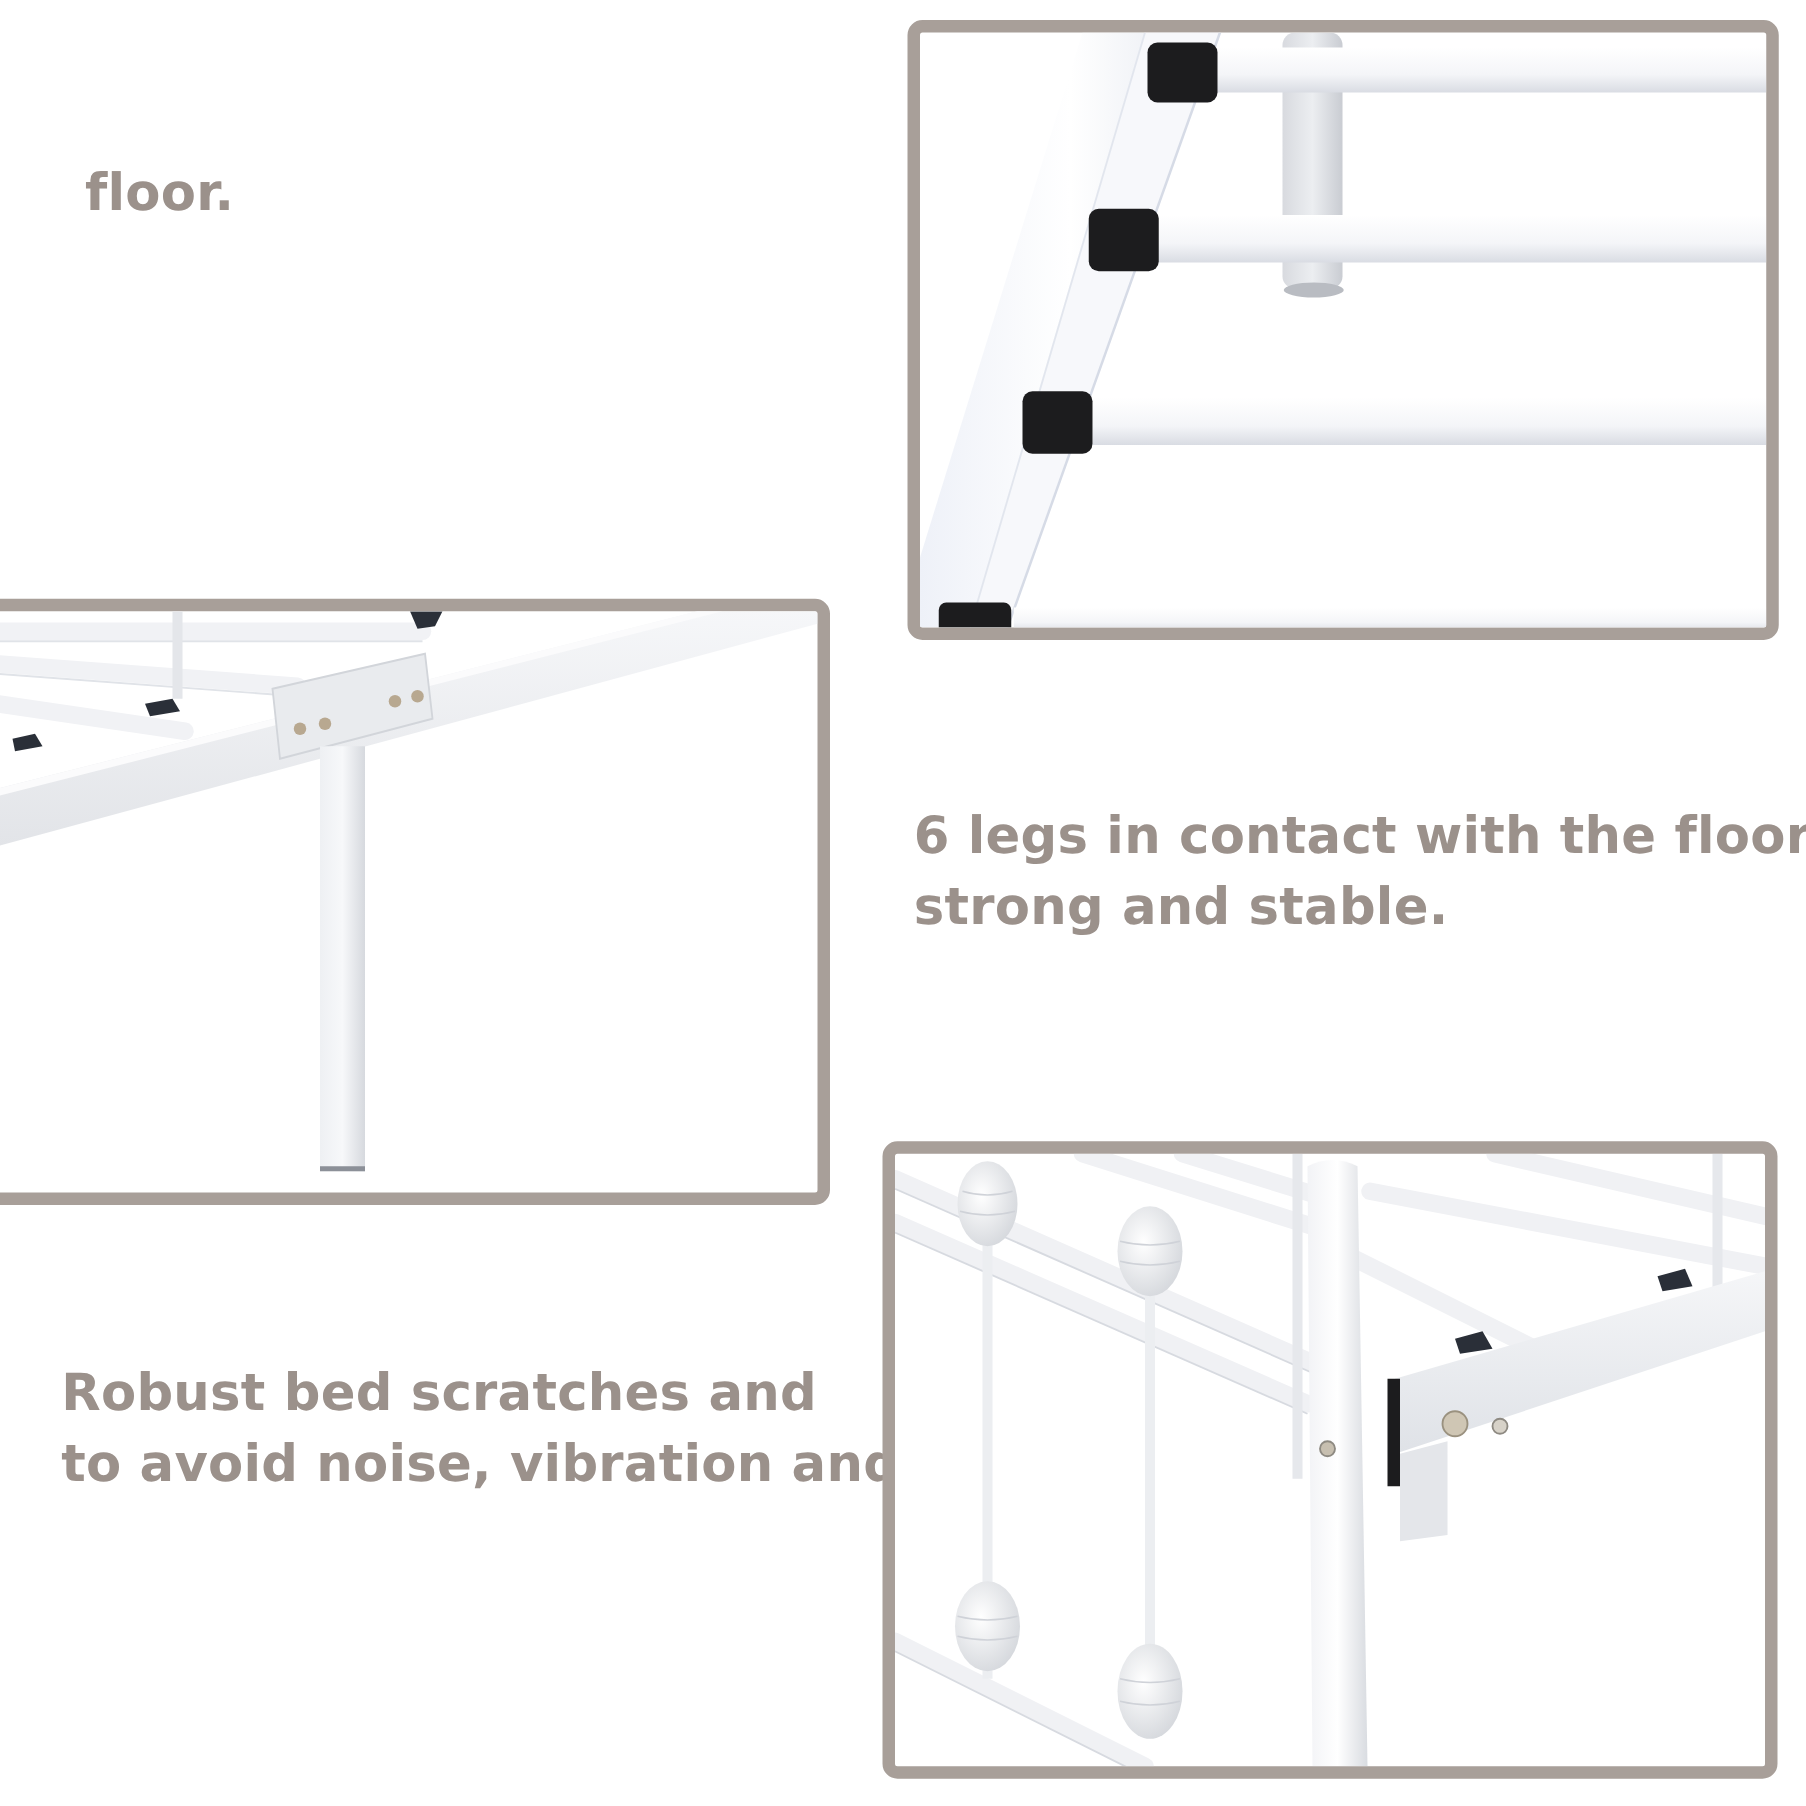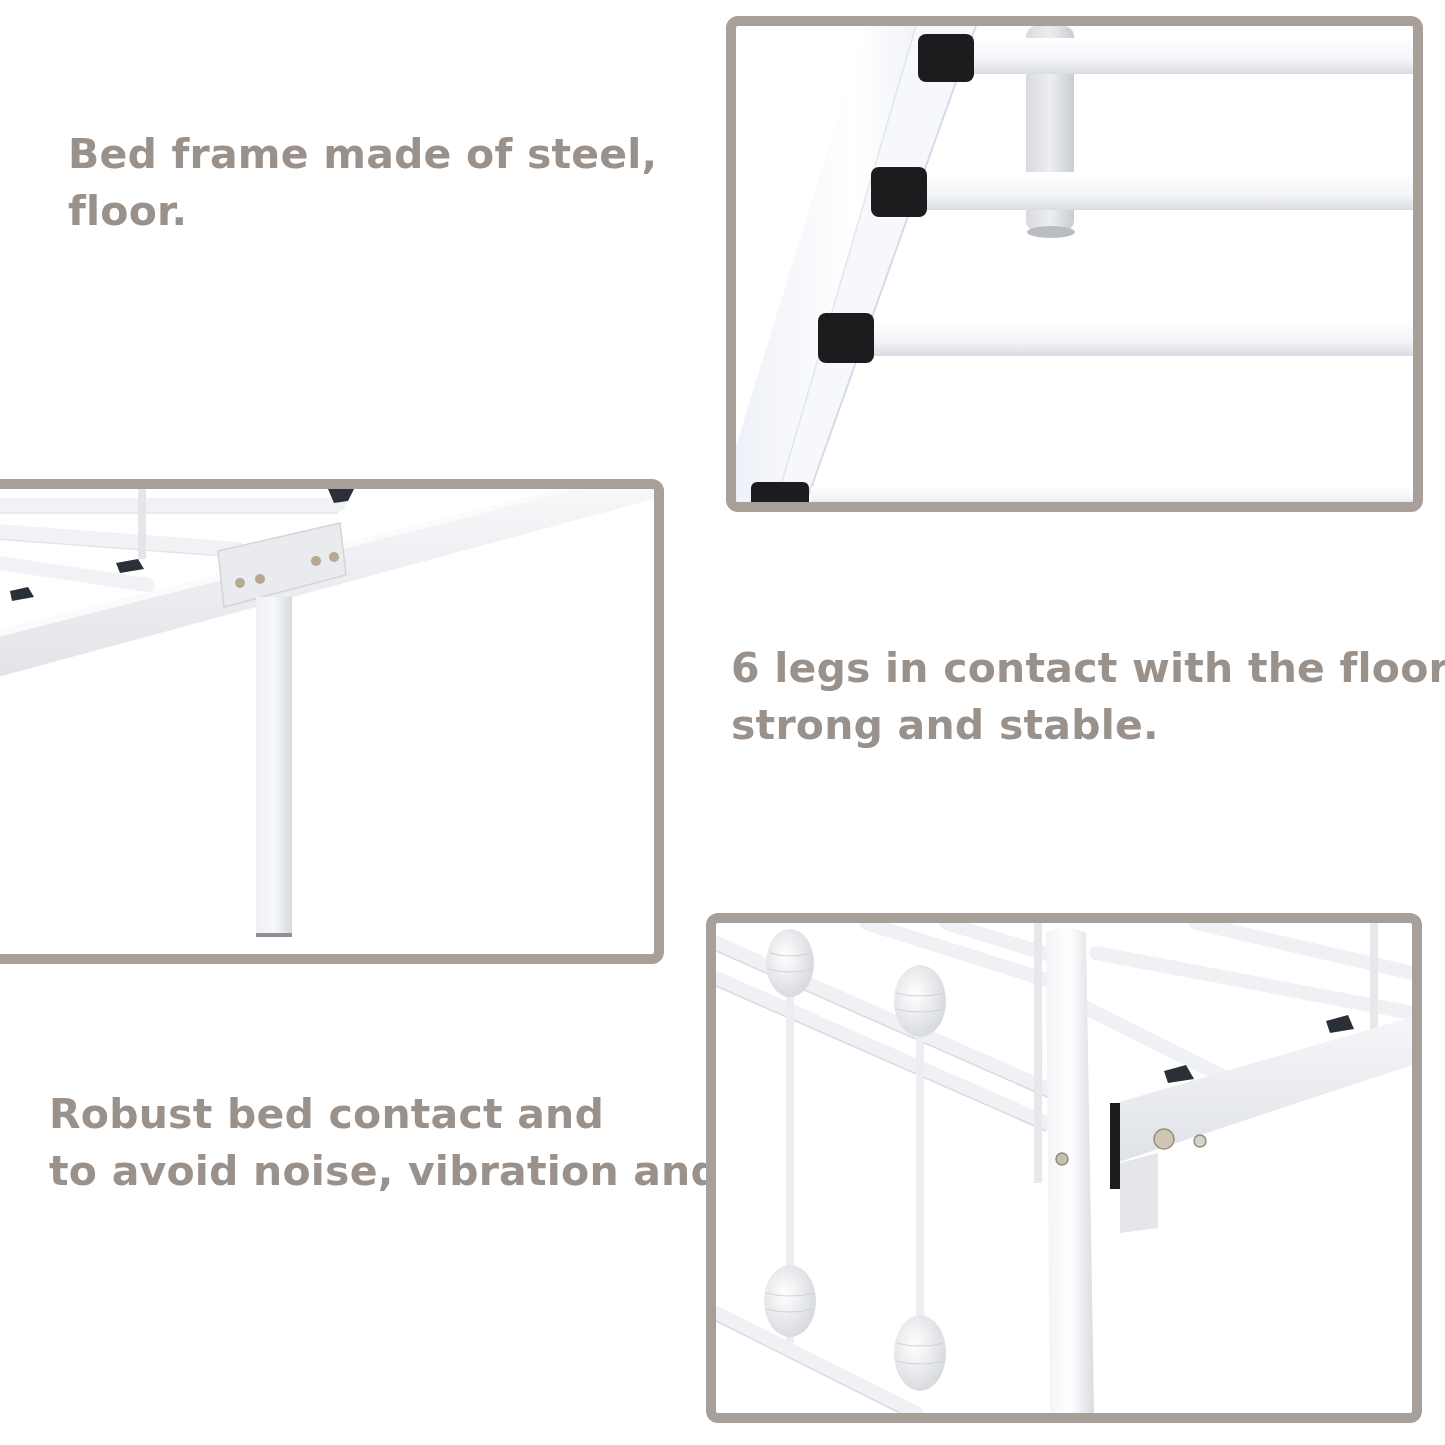--- a/index.html
+++ b/index.html
@@ -22,21 +22,20 @@
       background: #ffffff;
       overflow: hidden;
       box-sizing: border-box;
     }
     .frame svg { display: block; width: 100%; height: 100%; }
   </style>
 </head>
 <body>
 
 <div class="caption" style="left:68px; top:126px;">
-  <span class="line">Bed frame made of steel,</span>
   <span class="line">floor.</span>
 </div>
 
 <div class="frame" style="left:726px; top:16px; width:697px; height:496px;">
   <svg viewBox="0 0 677 476" preserveAspectRatio="none">
     <defs>
       <linearGradient id="railG" x1="0" x2="1" y1="0" y2="0">
         <stop offset="0" stop-color="#eef1f8"></stop>
         <stop offset="0.5" stop-color="#ffffff"></stop>
         <stop offset="1" stop-color="#e3e7ef"></stop>
@@ -116,21 +115,21 @@
     <rect x="258" y="444" width="36" height="4" fill="#8c9098"></rect>
   </svg>
 </div>
 
 <div class="caption" style="left:731px; top:640px;">
   <span class="line">6 legs in contact with the floor,</span>
   <span class="line">strong and stable.</span>
 </div>
 
 <div class="caption" style="left:49px; top:1086px;">
-  <span class="line">Robust bed contact and</span>
+  <span class="line">Robust bed scratches and</span>
   <span class="line">to avoid noise, vibration and</span>
 </div>
 
 <div class="frame" style="left:706px; top:913px; width:716px; height:510px;">
   <svg viewBox="0 0 696 490" preserveAspectRatio="none">
     <defs>
       <linearGradient id="post3" x1="0" x2="1" y1="0" y2="0">
         <stop offset="0" stop-color="#f2f3f6"></stop>
         <stop offset="0.5" stop-color="#ffffff"></stop>
         <stop offset="1" stop-color="#d9dce1"></stop>

